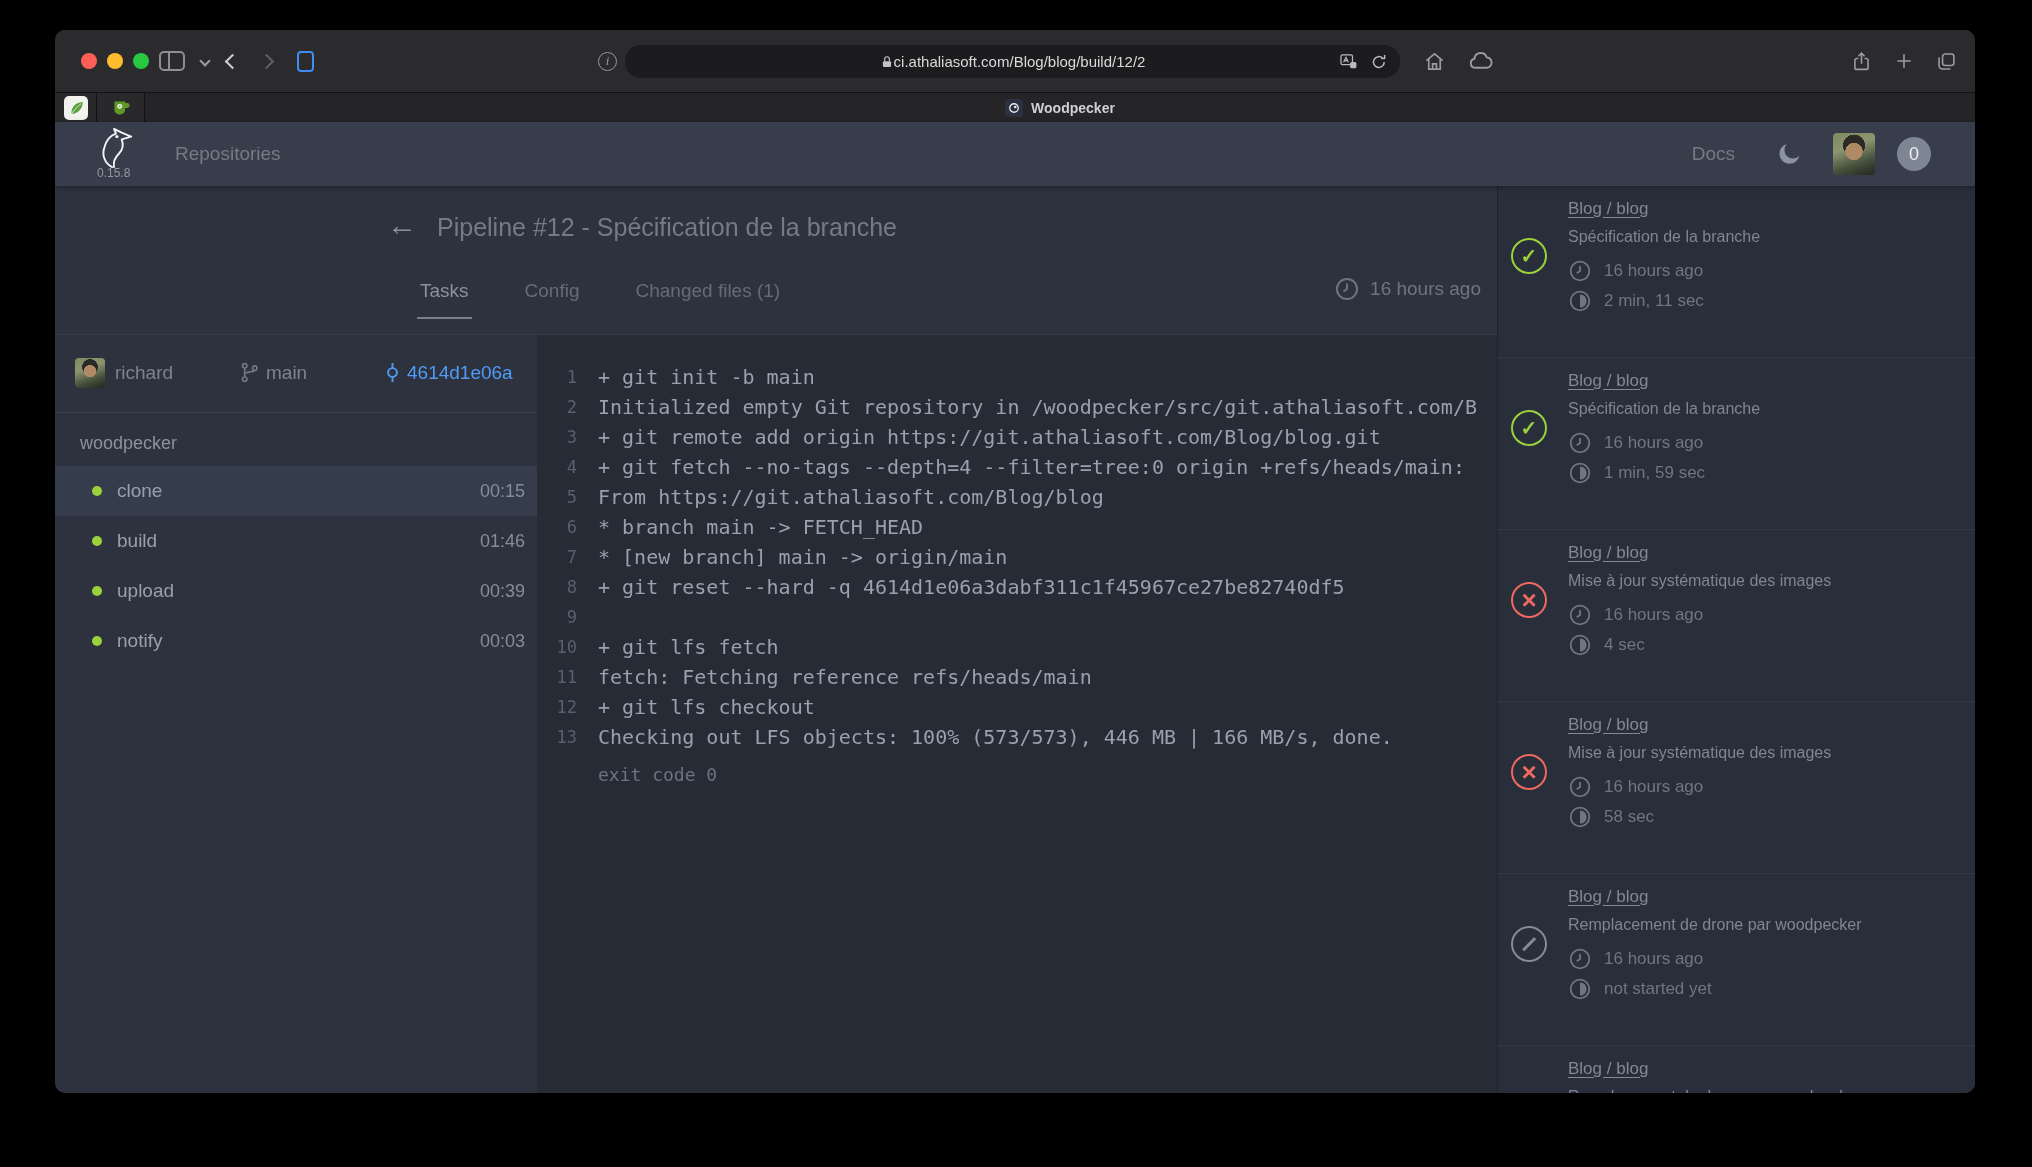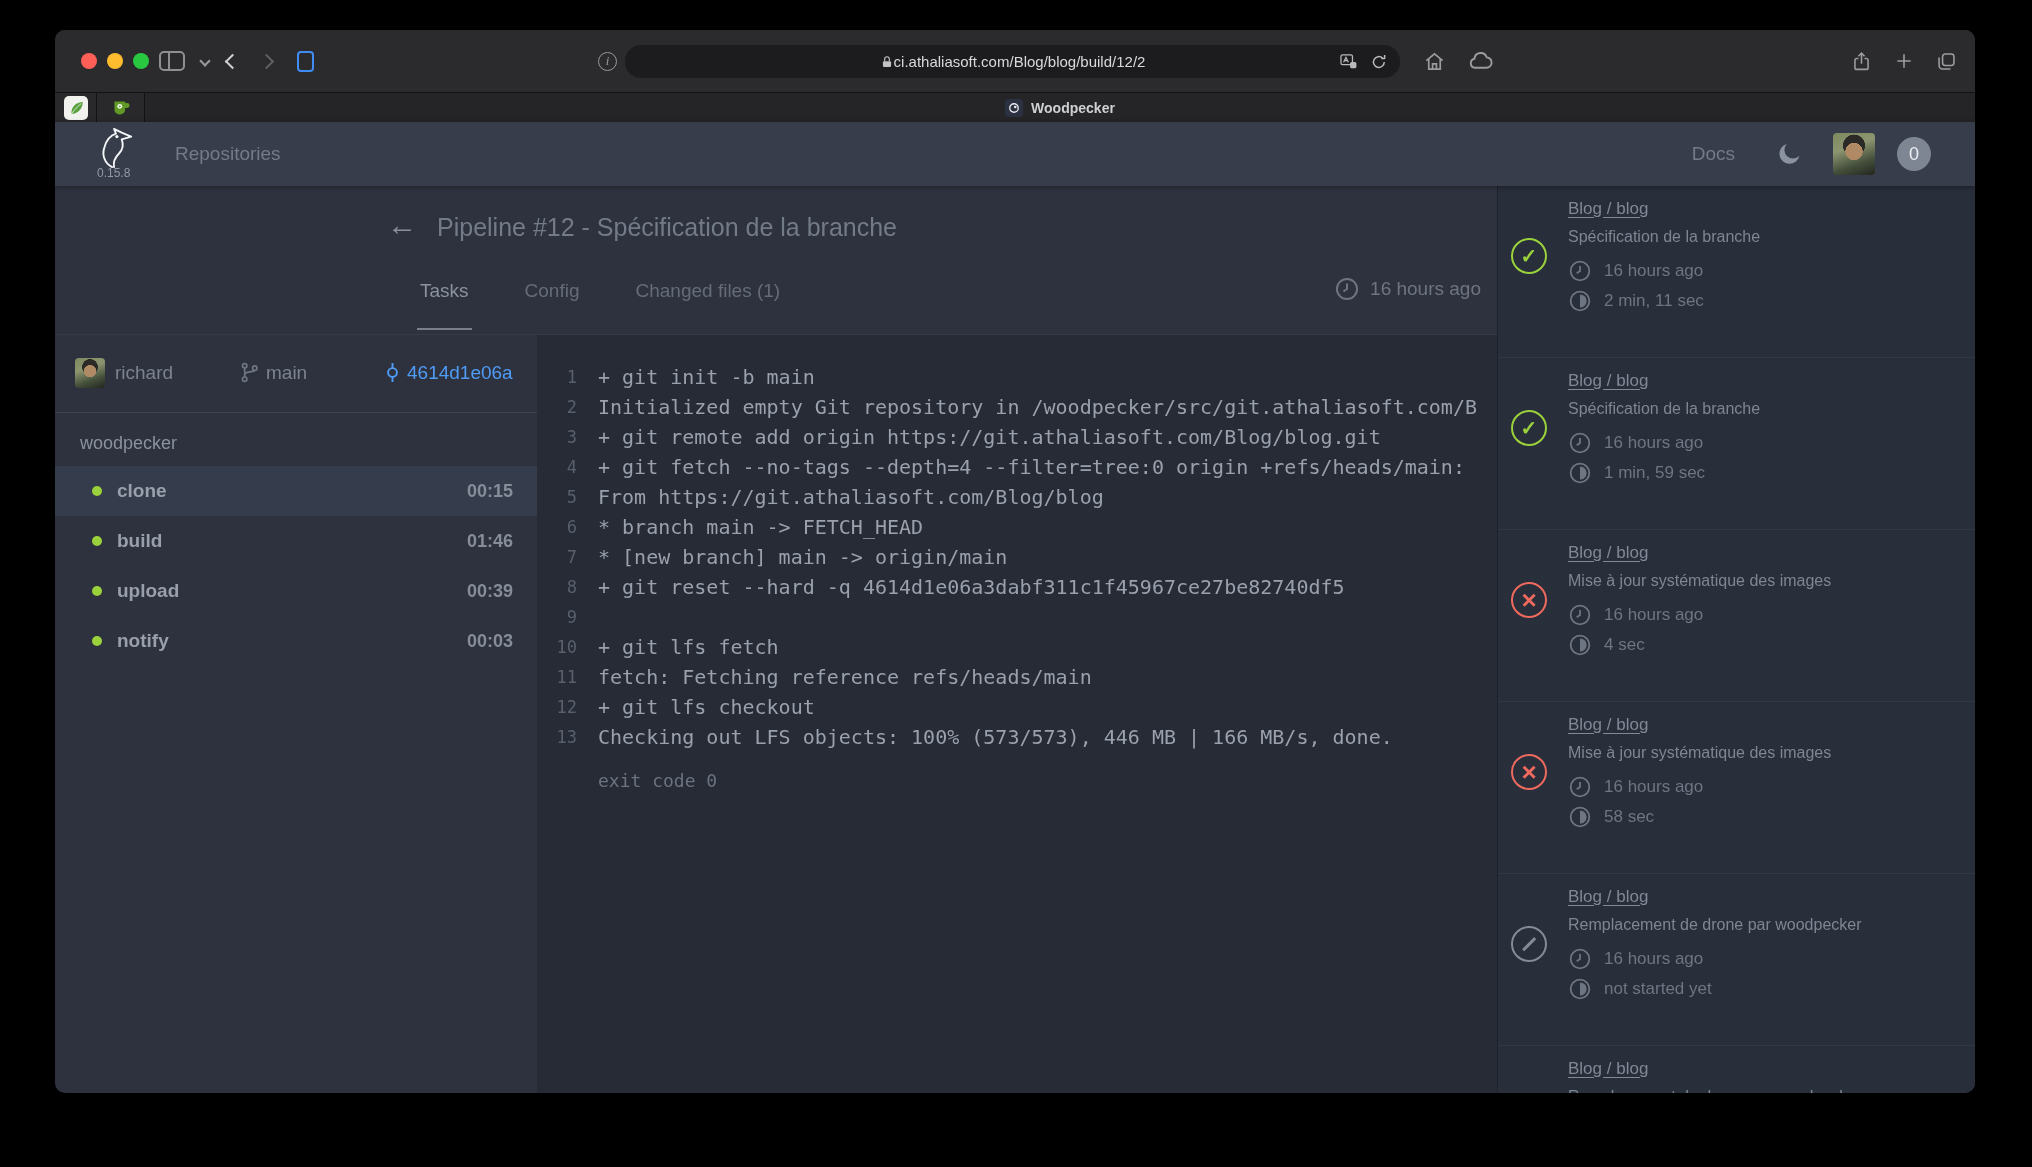--- a/index.html
+++ b/index.html
@@ -56,54 +56,54 @@
            background:#7e8694; color:#eceef2; font-size:18px; display:flex; align-items:center; justify-content:center; }
 
   
   .app-content { display:flex; height:907px; }
   .main-col { width:1442px; display:flex; flex-direction:column; }
 
   .page-header { position:relative; height:149px; border-bottom:1px solid rgba(255,255,255,.04); }
   .back-arrow { position:absolute; left:332px; top:22px; font-size:30px; color:#8a919d; cursor:pointer; }
   .page-title { position:absolute; left:382px; top:27px; font-size:25px; color:#747b88; }
   .page-tabs { position:absolute; left:362px; top:94px; display:flex; gap:50px; }
-  .ptab { font-size:19px; color:#656c78; padding:0 3px 26px; cursor:pointer; }
+  .ptab { font-size:19px; color:#656c78; padding:0 3px 15px; cursor:pointer; }
   .ptab.active { color:#8b929e; border-bottom:2px solid #79808c; }
   .created { position:absolute; right:16px; top:90px; display:flex; align-items:center; gap:10px; color:#6e7581; font-size:19px; }
 
   .main-body { flex:1; display:flex; }
 
   
   .left-panel { width:482px; position:relative; }
   .commit-bar { position:relative; height:77px;text-decoration:underline; }
   .cb-avatar { position:absolute; left:20px; top:23px; width:30px; height:30px; border-radius:4px;
                background:
                  radial-gradient(circle at 50% 44%, #b08a65 0 27%, transparent 28%),
                  radial-gradient(circle at 50% 30%, #2c2a26 0 30%, transparent 31%),
                  linear-gradient(160deg,#7d8a5e 0%,#8d9570 35%,#45503c 70%,#23261e 100%); }
   .cb-author { position:absolute; left:60px; top:27px; font-size:19px; color:#7c8390; }
   .cb-branch-ico { position:absolute; left:183px; top:26px; color:#6f7683; }
   .cb-branch { position:absolute; left:211px; top:27px; font-size:19px; color:#7c8390; }
   .cb-commit-ico { position:absolute; left:326px; top:26px; color:#4f9cf7; }
   .cb-commit { position:absolute; left:352px; top:27px; font-size:19px; color:#4f9cf7; cursor:pointer; }
   .lp-divider { height:1px; background:rgba(255,255,255,.08); }
   .workflow-name { margin:20px 0 12px 25px; font-size:18px; color:#8b929e; }
-  .step-row { height:50px; display:flex; align-items:center; padding:0 24px 0 37px; cursor:pointer;font-weight:bold; }
+  .step-row { height:50px; display:flex; align-items:center; padding:0 12px 0 37px; cursor:pointer; }
   .step-row.active { background:#353c4b; }
   .step-dot { width:10px; height:10px; border-radius:50%; background:#9bd23c; flex:none; }
   .step-label { margin-left:15px; font-size:19px; color:#99a0ac; }
   .step-time { margin-left:auto; font-size:18px; color:#868d99; }
 
   
   .log-panel { flex:1; background:#262b36; padding-top:27px; overflow:hidden;
                font-family:"DejaVu Sans Mono",monospace; }
   .log-line { display:flex; height:30px; line-height:30px; }
   .ln { width:40px; text-align:right; font-size:17px; color:#59606d; flex:none; }
   .lt { margin-left:21px; font-size:20px; color:#9aa1ad; white-space:pre; }
-  .exit-row { margin:14px 0 0 61px; font-size:18px; color:#6b7280; line-height:30px; }
+  .exit-row { margin:8px 0 0 61px; font-size:18px; color:#6b7280; line-height:30px; }
 
   
   .right-sidebar { width:478px; background:#282e3a; border-left:1px solid rgba(0,0,0,.25); overflow:hidden; }
   .entry { position:relative; height:172px; border-bottom:1px solid rgba(255,255,255,.05); cursor:pointer; }
   .entry-icon { position:absolute; left:13px; top:52px; width:36px; height:36px; border-radius:50%;
                 border:2.5px solid; display:flex; align-items:center; justify-content:center;
                 font-size:20px; font-weight:bold; }
   .st-success .entry-icon { border-color:#9bd23c; color:#9bd23c; }
   .st-failure .entry-icon { border-color:#ee6a5f; color:#ee6a5f; font-size:26px; }
   .st-skipped .entry-icon { border-color:#848b97; color:#848b97; }

